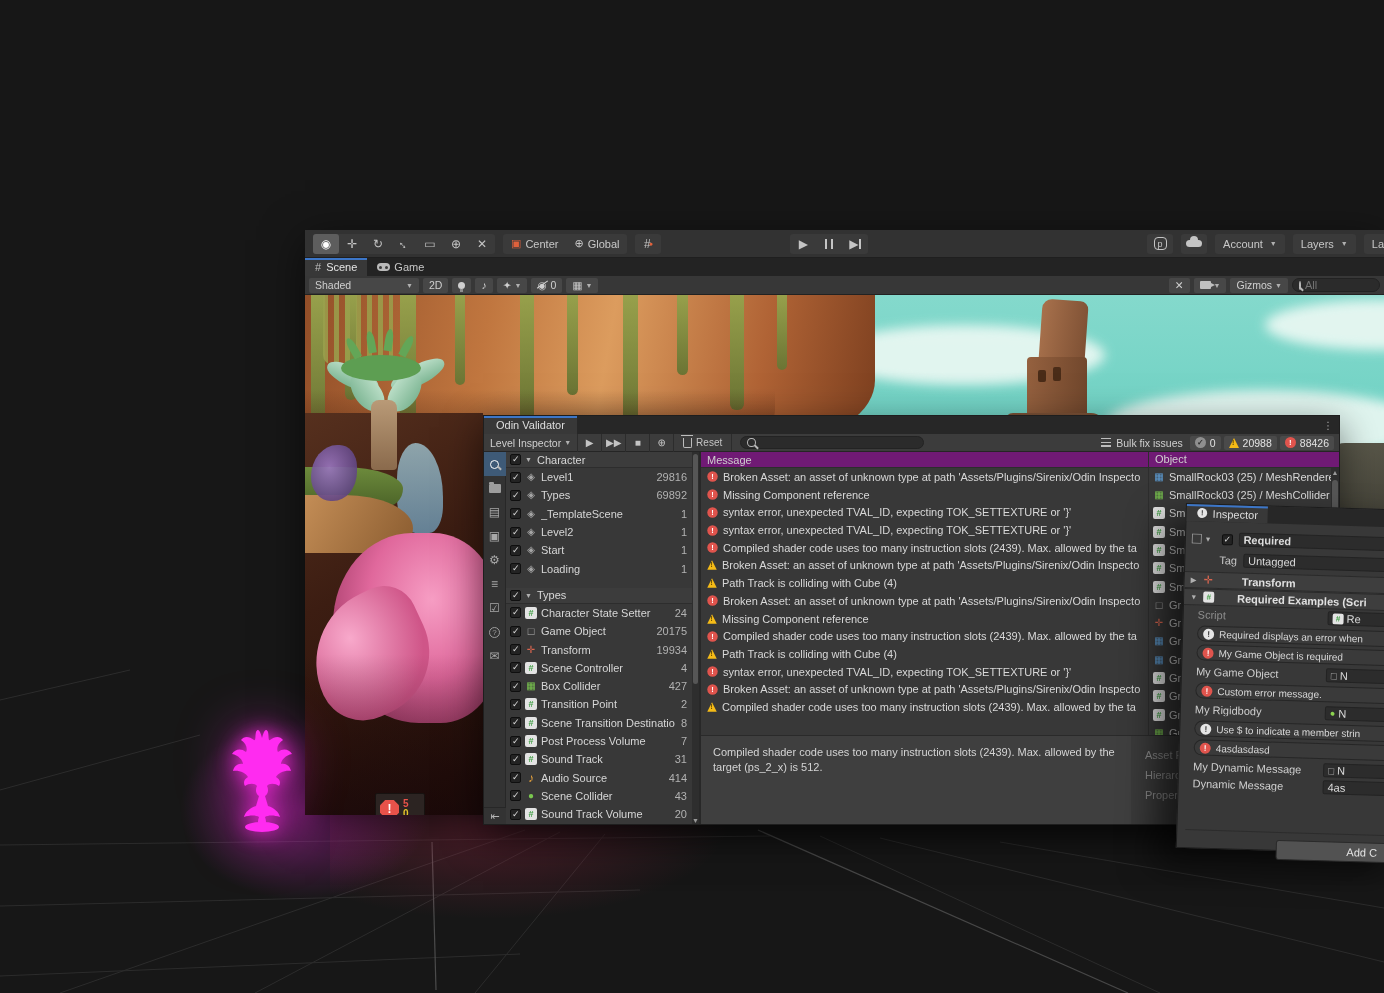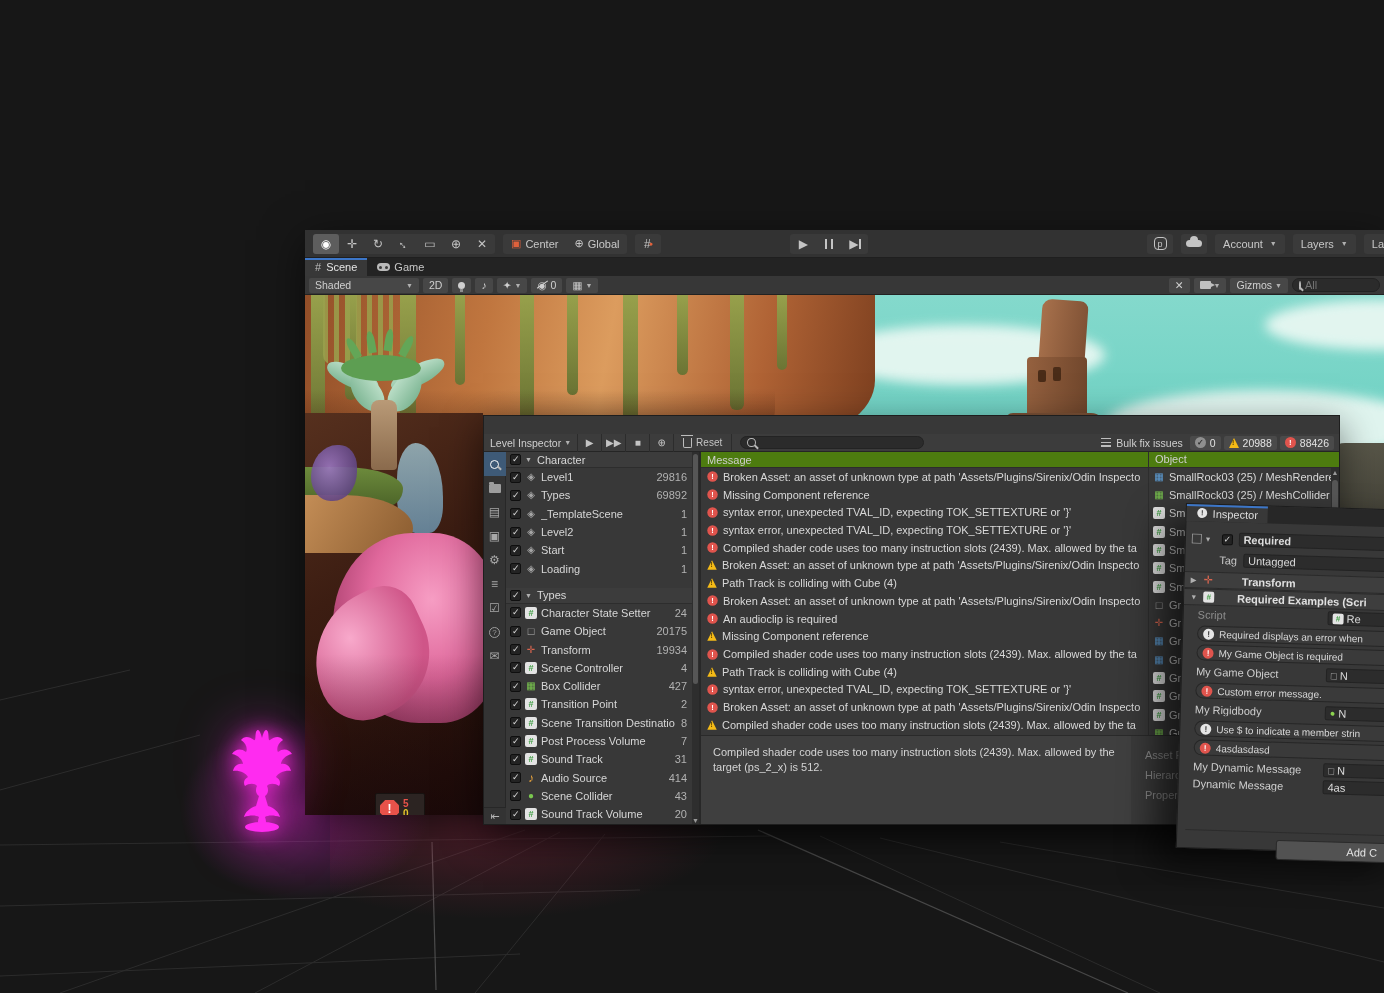--- a/index.html
+++ b/index.html
@@ -138,21 +138,21 @@
   .ticon[data-icon="audio"]::before{content:"♪";color:#e8a33d;font-size:12px}
   .ticon[data-icon="sphere"]::before{content:"●";color:#7ac74f}
   .ticon[data-icon="meshrenderer"]::before{content:"▦";color:#5e9fd8}
   .ticon[data-icon="meshcollider"]::before{content:"▦";color:#7ac74f}
   .lscroll{position:absolute;right:0;top:0;bottom:0;width:7px;background:#2e2e2e}
   .lscroll .thumb{position:absolute;left:1px;right:1px;border-radius:3px;background:#565656}
   
   #v-right{flex:1;display:flex;flex-direction:column;overflow:hidden}
   #v-lists{flex:1;display:flex;overflow:hidden}
   #msg-col{width:447px;display:flex;flex-direction:column;overflow:hidden}
-  .col-head{height:16px;background:#4d7c0f;border-bottom:1px solid #2d2d2d;display:flex;align-items:center;padding:0 6px;color:#cfcfcf}
+  .col-head{height:16px;background:#701a75;border-bottom:1px solid #2d2d2d;display:flex;align-items:center;padding:0 6px;color:#cfcfcf}
   .vrow{height:17.73px;display:flex;align-items:center;gap:5px;padding:0 6px;flex:none}
   .vrow .sev{transform:scale(.95)}
   .mtext{white-space:nowrap;overflow:hidden;color:#d8d8d8}
   #obj-col{flex:1;border-left:1px solid #2d2d2d;display:flex;flex-direction:column;overflow:hidden;position:relative}
   .orow{height:18.3px;display:flex;align-items:center;gap:4px;padding:0 4px;flex:none;white-space:nowrap;overflow:hidden}
   #obj-scroll{position:absolute;right:0;top:16px;bottom:0;width:8px;background:#2e2e2e}
   #obj-scroll .thumb{position:absolute;left:1px;right:1px;top:12px;height:46px;background:#565656;border-radius:3px}
   #obj-scroll .up{position:absolute;top:1px;left:0;right:0;text-align:center;color:#9a9a9a;font-size:7px}
   #v-detail{height:89px;border-top:1px solid #2a2a2a;background:#3f3f3f;display:flex}
   #detail-text{width:430px;padding:9px 12px;color:#d4d4d4;line-height:15px}
@@ -378,20 +378,26 @@
       <span class="oct"></span>
       <span class="cnts">
         <span style="color:#e8524a">5</span>
         <span style="color:#e8c52a">0</span>
       </span>
     </div>
   </div>
 </div>
 
 <div id="validator" class="abs">
+  <div id="v-titlebar">
+    <div id="v-tab">
+        <span>Odin Validator</span>
+      </div>
+    <span id="v-kebab">⋮</span>
+  </div>
 
   <div id="v-toolbar">
     <span class="vtb-dd">
         <span>Level Inspector</span>
         <span class="arrow">▼</span>
       </span>
     <span class="vtb-btn">▶</span>
     <span class="vtb-btn">▶▶</span>
     <span class="vtb-btn">■</span>
     <span class="vtb-btn">⊕</span>
@@ -631,24 +637,20 @@
               <div class="vrow">
                 <span class="sev warn-ic"></span>
                 <span class="mtext">Path Track is colliding with Cube (4)</span>
               </div>
 
               <div class="vrow">
                 <span class="sev err-ic"></span>
                 <span class="mtext">Broken Asset: an asset of unknown type at path 'Assets/Plugins/Sirenix/Odin Inspecto</span>
               </div>
 
-              <div class="vrow">
-                <span class="sev err-ic"></span>
-                <span class="mtext">An audioclip is required</span>
-              </div>
 
               <div class="vrow">
                 <span class="sev warn-ic"></span>
                 <span class="mtext">Missing Component reference</span>
               </div>
 
               <div class="vrow">
                 <span class="sev err-ic"></span>
                 <span class="mtext">Compiled shader code uses too many instruction slots (2439). Max. allowed by the ta</span>
               </div>

